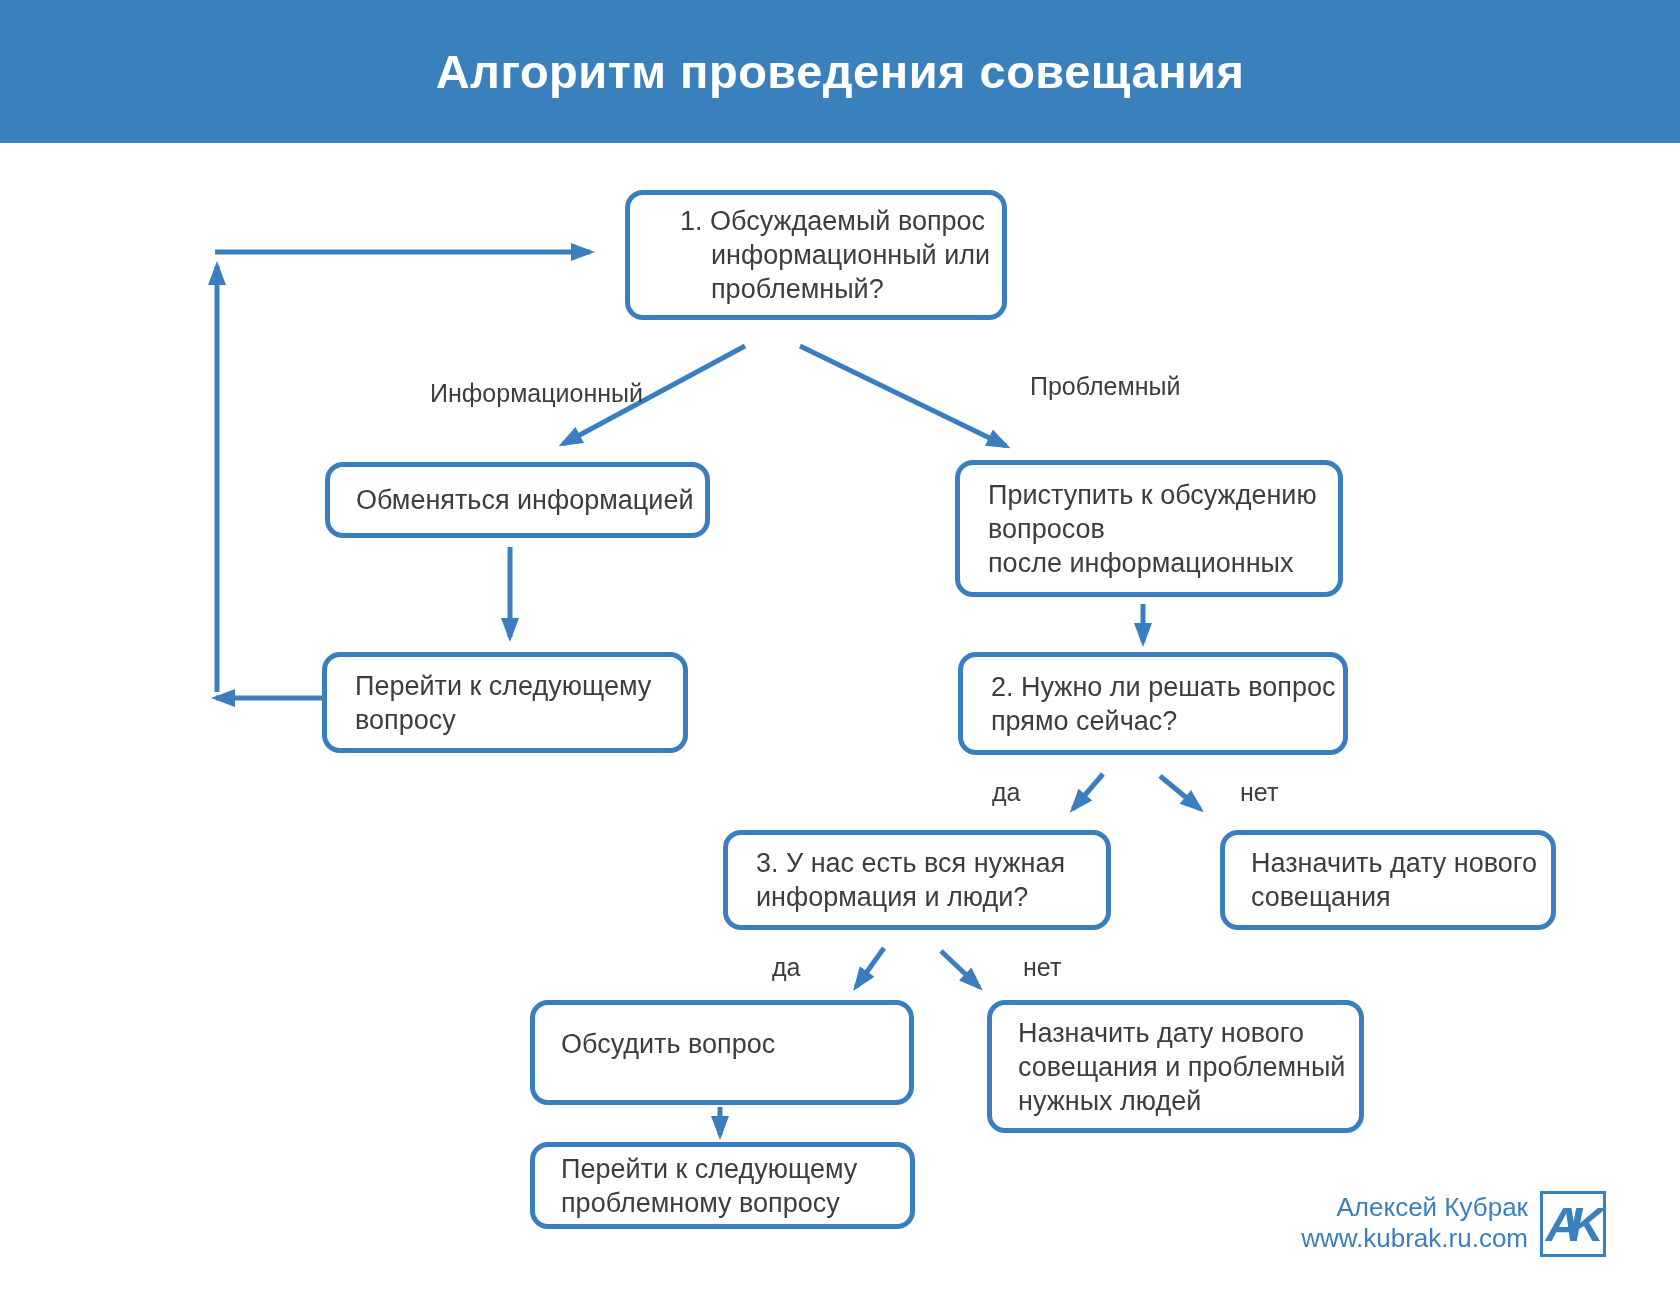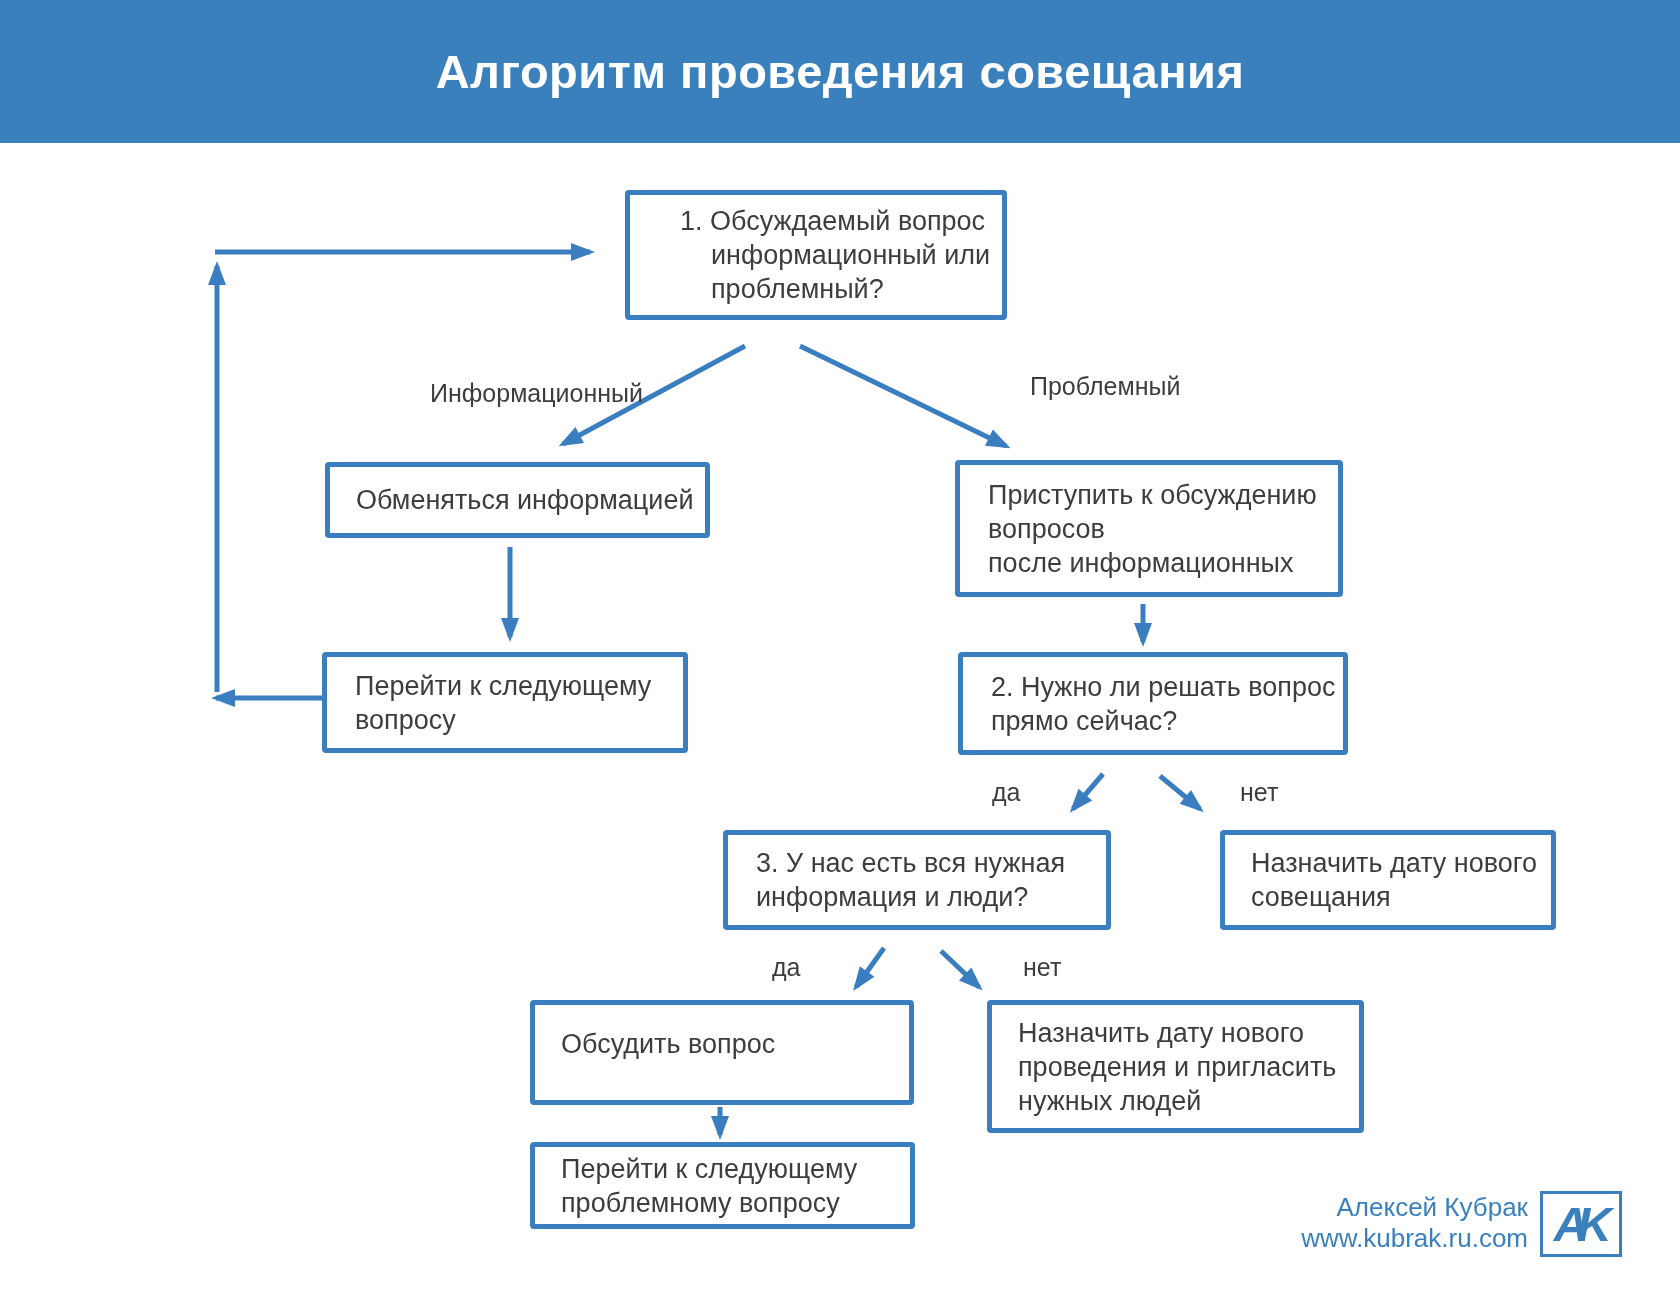--- a/index.html
+++ b/index.html
@@ -18,36 +18,36 @@
     background:var(--header_bg);display:flex;align-items:center;justify-content:center;
   }
   .title{
     color:#fff;font-size:47px;font-weight:bold;letter-spacing:0.5px;
   }
   .arrows{position:absolute;left:0;top:0;width:1680px;height:1298px;pointer-events:none;}
   .arrows path.edge{stroke:var(--accent);stroke-width:5;fill:none;}
   .arrows marker path{fill:var(--accent);stroke:none;}
   .node{
     position:absolute;box-sizing:border-box;background:#fff;
-    border:5px solid var(--accent);border-radius:4px;
+    border:5px solid var(--accent);border-radius:18px;
     color:var(--ink);font-size:27px;line-height:34px;
     display:flex;flex-direction:column;justify-content:center;
   }
   .ln{display:block;white-space:nowrap;}
   .indent{margin-left:31px;}
   .edge-label{
     position:absolute;color:var(--ink);font-size:25px;line-height:28px;
     text-align:left;white-space:nowrap;
   }
   .footer-text{
     position:absolute;right:152px;top:1192px;text-align:right;
     color:var(--header_bg);font-size:26px;line-height:31px;
   }
   .logo{
-    position:absolute;left:1540px;top:1191px;width:82px;height:66px;
+    position:absolute;left:1540px;top:1191px;width:66px;height:66px;
     box-sizing:border-box;border:3px solid var(--header_bg);
     display:flex;align-items:center;justify-content:center;overflow:hidden;
   }
   .logo-mark{
     font-style:italic;font-weight:bold;font-size:48px;
     letter-spacing:-0.24em;color:var(--header_bg);
     transform:translateX(-4px);
   }
 </style>
 </head>
@@ -114,21 +114,21 @@
     <span class="ln">Назначить дату нового</span>
     <span class="ln">совещания</span>
   </div>
 
   <div class="node" style="left:530px;top:1000px;width:384px;height:105px;padding-left:26px;padding-bottom:18px;">
     <span class="ln">Обсудить вопрос</span>
   </div>
 
   <div class="node" style="left:987px;top:1000px;width:377px;height:133px;padding-left:26px;">
     <span class="ln">Назначить дату нового</span>
-    <span class="ln">проведения и пригласить</span>
+    <span class="ln">совещания и проблемный</span>
     <span class="ln">нужных людей</span>
   </div>
 
   <div class="node" style="left:530px;top:1142px;width:385px;height:87px;padding-left:26px;">
     <span class="ln">Перейти к следующему</span>
     <span class="ln">проблемному вопросу</span>
   </div>
 
   <div class="edge-label" style="left:430px;top:379px;width:230px;">Информационный</div>
   <div class="edge-label" style="left:1030px;top:372px;width:165px;">Проблемный</div>

